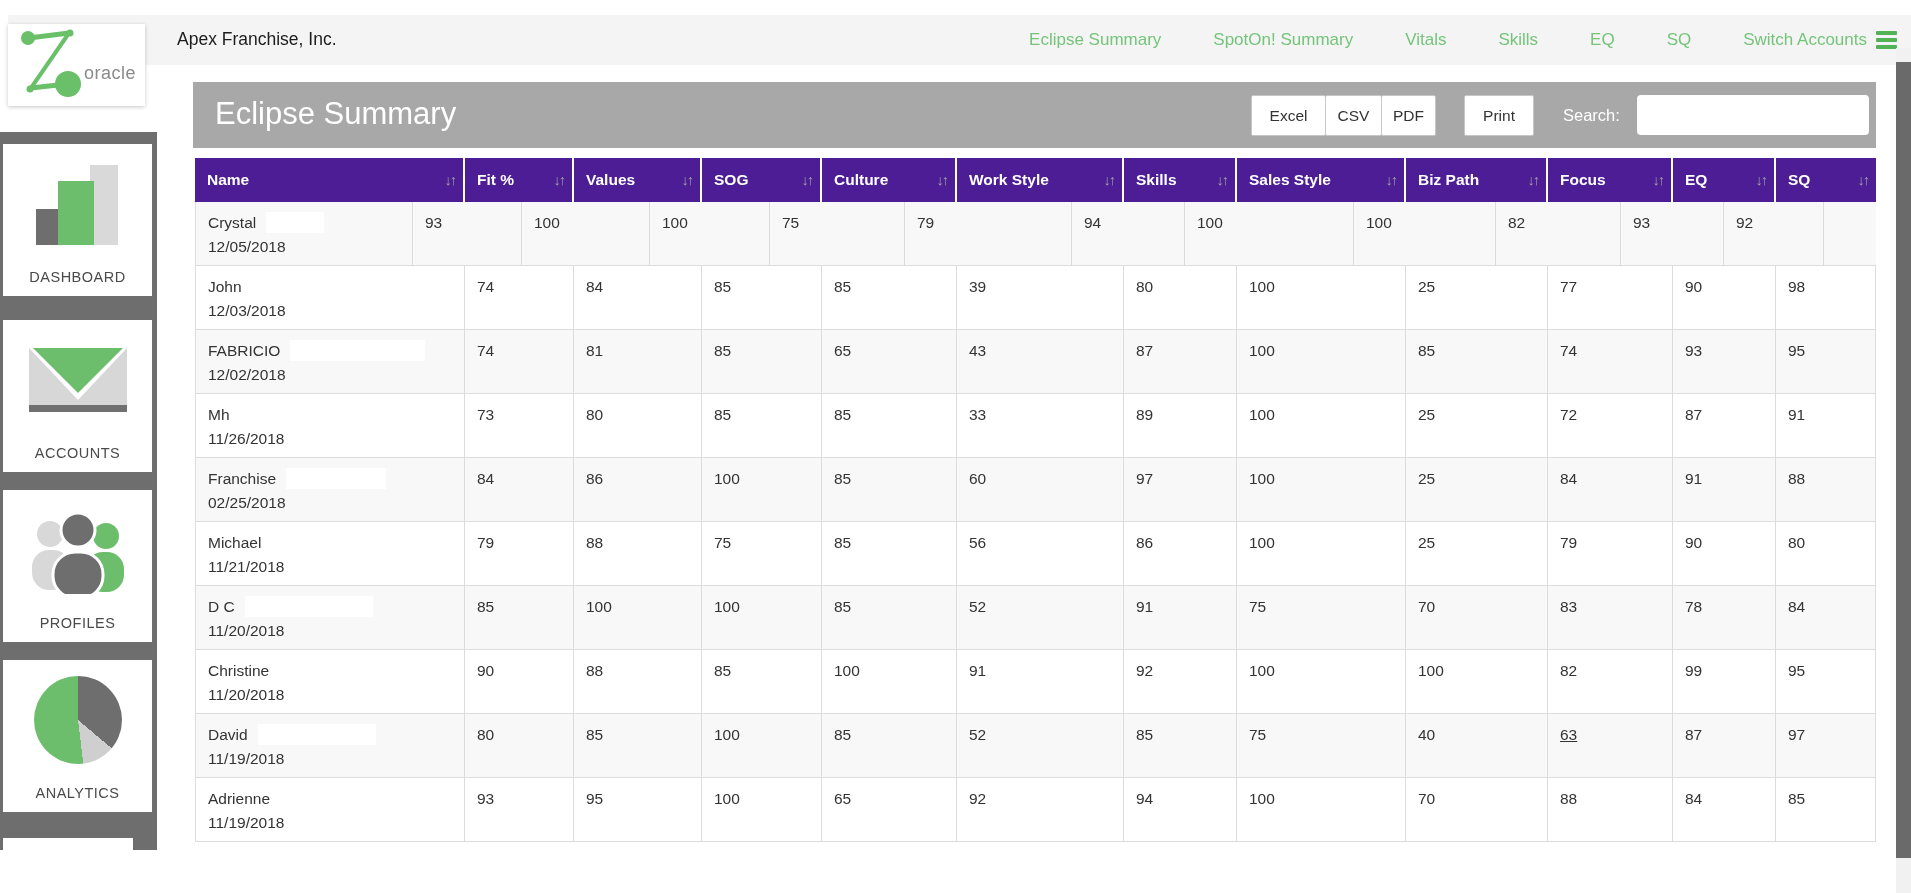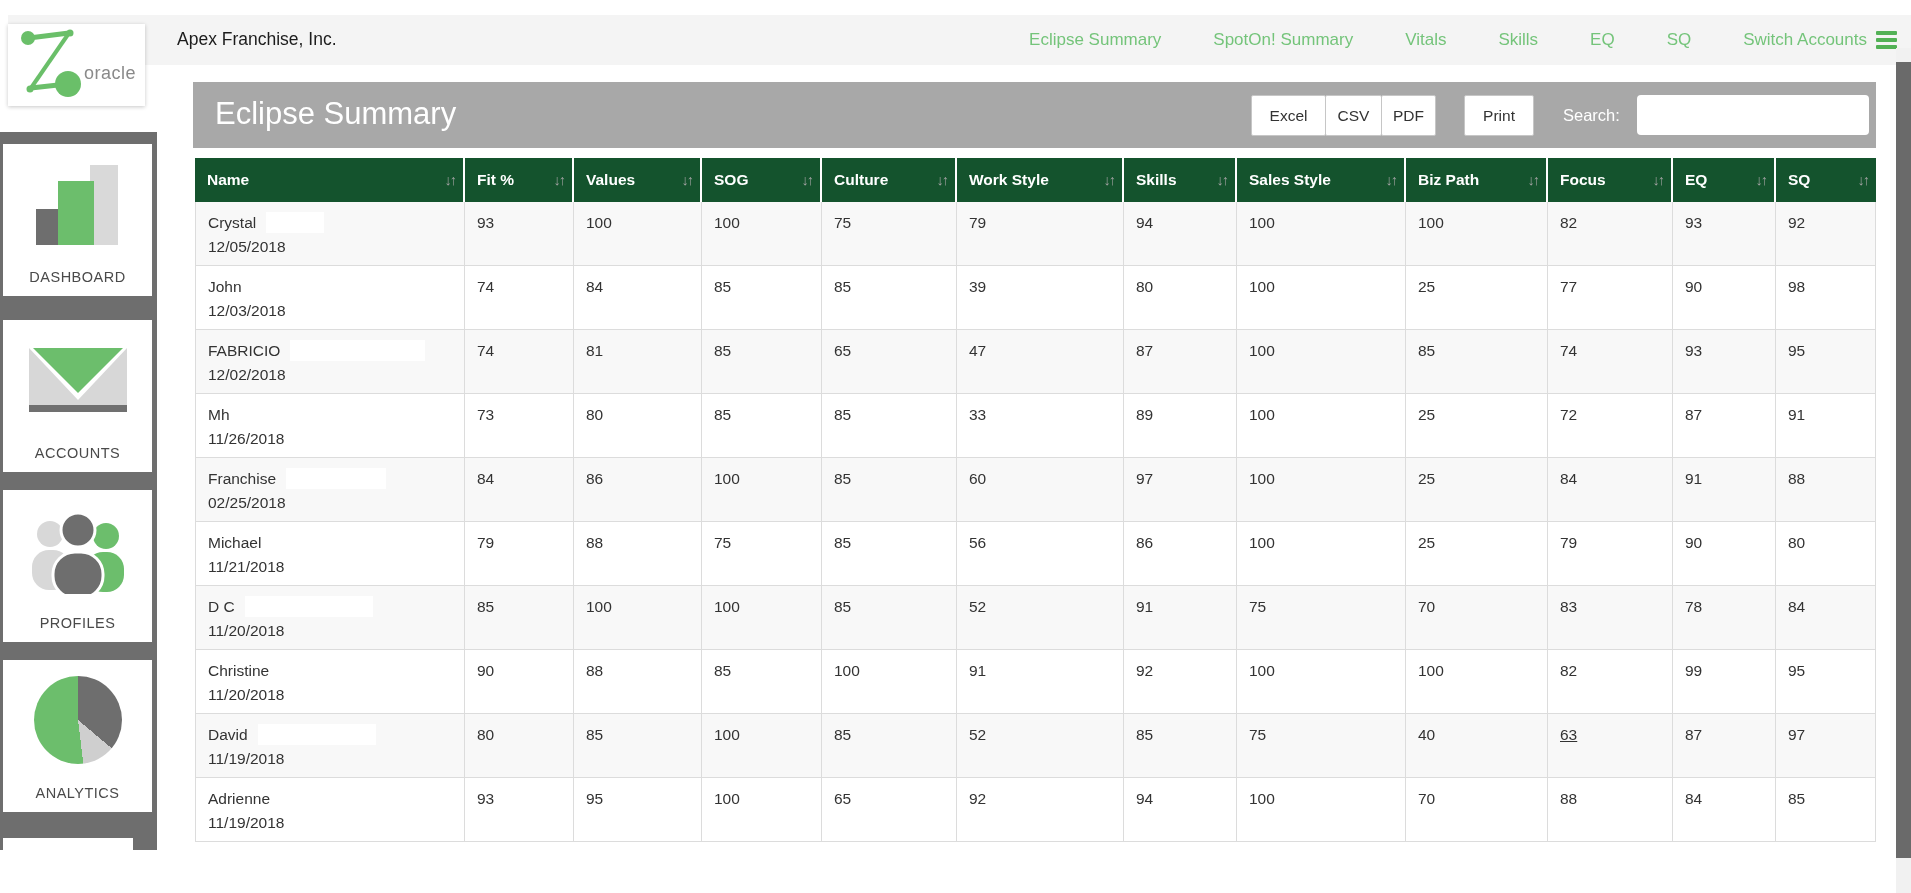--- a/index.html
+++ b/index.html
@@ -46,21 +46,21 @@
        font-size:15.5px;color:#333;text-align:center;box-sizing:border-box;margin-left:-1px;cursor:pointer;padding:0}
   .btn.first{margin-left:0}
   .btn.gap{margin-left:28px}
   .search-label{position:absolute;left:1370px;top:0;line-height:66px;color:#fff;font-size:16.5px}
   .search-input{position:absolute;left:1444px;top:13px;width:232px;height:40px;border:none;border-radius:4px;
                 box-sizing:border-box;padding:0 10px;font-size:16px;color:#333;outline:none}
 
   
   .dt{position:absolute;left:195px;top:158px;width:1681px}
   .dt-head{display:flex;height:44px}
-  .th{background:#14532d;color:#fff;font-weight:700;font-size:15.5px;display:flex;align-items:center;
+  .th{background:#4c1d95;color:#fff;font-weight:700;font-size:15.5px;display:flex;align-items:center;
       justify-content:space-between;padding:0 8px 0 12px;box-sizing:border-box;border-right:2px solid #fff;cursor:pointer}
   .th:last-child{border-right:none}
   .sort{color:#a2a2a2;font-size:14.5px;font-weight:400;letter-spacing:-2px;white-space:nowrap}
   .tr{display:flex;height:64px;border-bottom:1px solid #dcdcdc;box-sizing:border-box;background:#fff}
   .tr.odd{background:#f8f8f8}
   .td{box-sizing:border-box;border-right:1px solid #dcdcdc;padding:9px 0 0 12px;font-size:15.5px;
       color:#333;line-height:24px;overflow:hidden;white-space:nowrap}
   .td:first-child{border-left:1px solid #dcdcdc}
   .redact{display:inline-block;height:21px;background:#fff;vertical-align:-5px;margin-left:10px}
 
@@ -219,21 +219,21 @@
         <span>EQ</span>
         <span class="sort">↓↑</span>
       </div>
       <div class="th" style="width: 100px;">
         <span>SQ</span>
         <span class="sort">↓↑</span>
       </div>
     </div>
   <div id="dt-body">
       <div class="tr odd">
-        <div class="td" style="width: 270px;">
+        <div class="td" style="width: 218px;">
           <div><div style="display:inline">Crystal</div><span class="redact" style="width:58px"></span></div>
           <div>12/05/2018</div>
         </div>
         <div class="td" style="width: 109px;">93</div>
         <div class="td" style="width: 128px;">100</div>
         <div class="td" style="width: 120px;">100</div>
         <div class="td" style="width: 135px;">75</div>
         <div class="td" style="width: 167px;">79</div>
         <div class="td" style="width: 113px;">94</div>
         <div class="td" style="width: 169px;">100</div>
@@ -261,21 +261,21 @@
       </div>
       <div class="tr odd">
         <div class="td" style="width: 270px;">
           <div><div style="display:inline">FABRICIO</div><span class="redact" style="width:135px"></span></div>
           <div>12/02/2018</div>
         </div>
         <div class="td" style="width: 109px;">74</div>
         <div class="td" style="width: 128px;">81</div>
         <div class="td" style="width: 120px;">85</div>
         <div class="td" style="width: 135px;">65</div>
-        <div class="td" style="width: 167px;">47</div>
+        <div class="td" style="width: 167px;">43</div>
         <div class="td" style="width: 113px;">87</div>
         <div class="td" style="width: 169px;">100</div>
         <div class="td" style="width: 142px;">85</div>
         <div class="td" style="width: 125px;">74</div>
         <div class="td" style="width: 103px;">93</div>
         <div class="td" style="width: 100px;">95</div>
       </div>
       <div class="tr">
         <div class="td" style="width: 270px;">
           <div><div style="display:inline">Mh</div></div>

